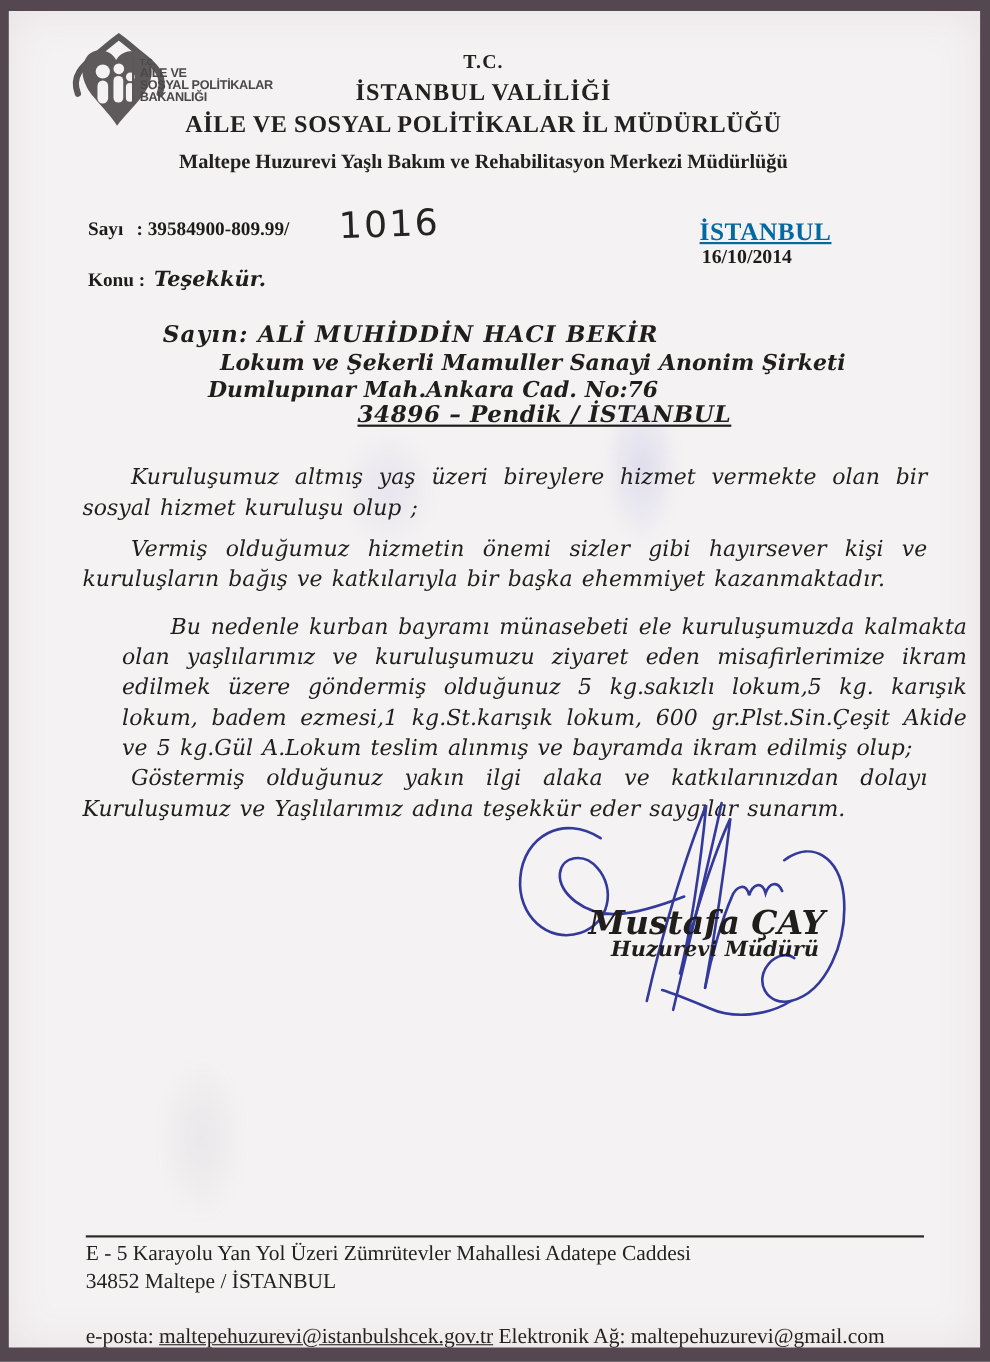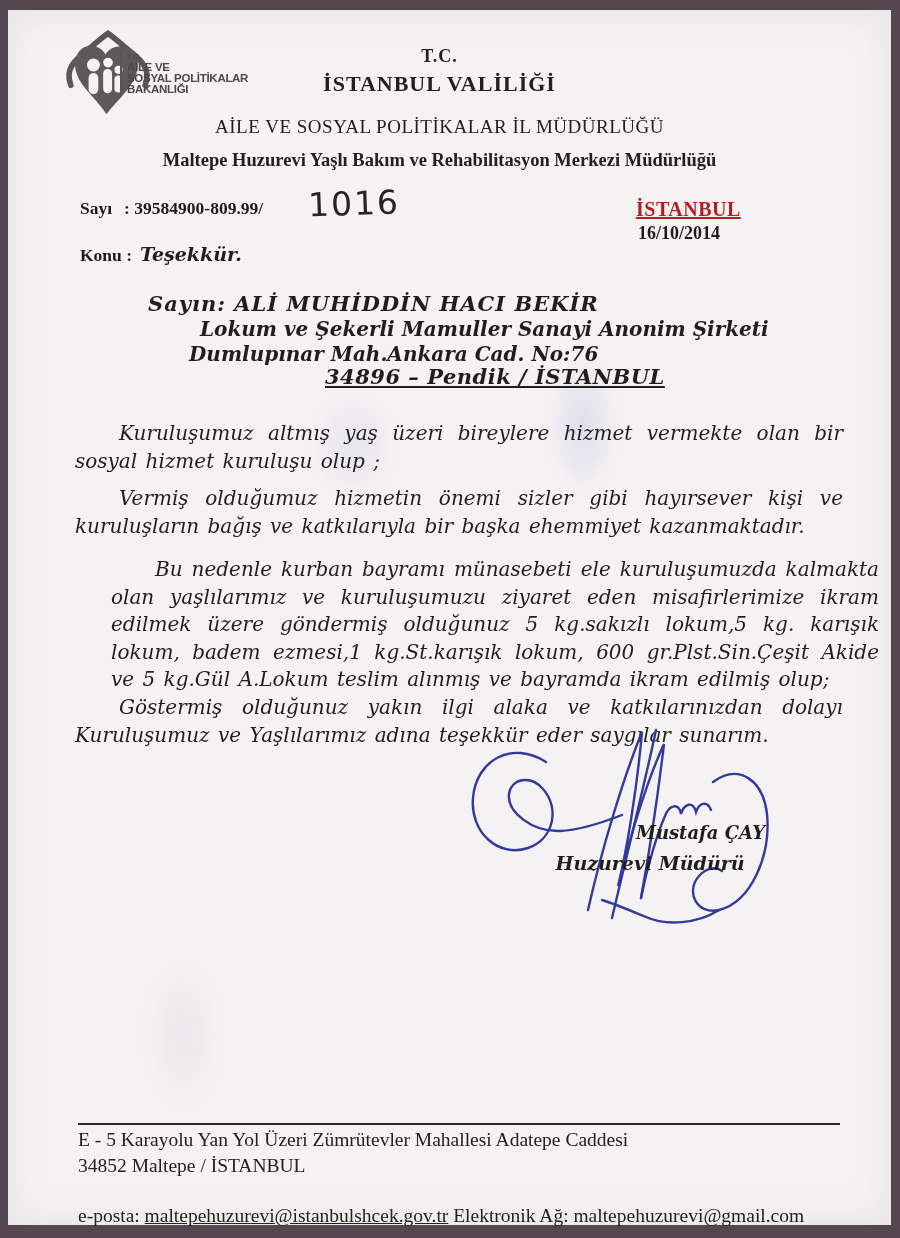--- a/index.html
+++ b/index.html
@@ -19,21 +19,21 @@
   }
   .abs{position:absolute;}
   
   .hdr-center{
     left:60px;right:80px;top:36px;
     text-align:center;
     color:#23201f;
   }
   .hdr-tc{font-size:18px;font-weight:bold;letter-spacing:1px;}
   .hdr-l1{font-size:22px;font-weight:bold;letter-spacing:1px;margin-top:4px;}
-  .hdr-l2{font-size:19px;font-weight:normal;letter-spacing:0.5px;margin-top:19px;}
+  .hdr-l2{font-size:22px;font-weight:bold;letter-spacing:0.5px;margin-top:3px;}
   .hdr-l3{font-size:18.5px;font-weight:bold;margin-top:12px;}
   
   .logo{left:50px;top:17px;width:220px;height:100px;}
   .logo-emblem{position:absolute;left:0;top:0;width:100px;height:97px;}
   .logo-text{
     position:absolute;left:62px;top:24px;
     font-family:"Liberation Sans", sans-serif;
     color:#4c4849;line-height:11px;
     border-left:2px solid #5a5657;
     padding-left:5px;
@@ -44,21 +44,21 @@
   .sayi-row{left:72px;top:188px;font-size:17.5px;font-weight:bold;color:#1e1b1a;}
   .sayi-label{display:inline-block;}
   .sayi-value{display:inline-block;margin-left:12px;}
   .sayi-hand{
     left:300px;top:174px;
     font-family:"DejaVu Sans", sans-serif;
     font-size:33px;color:#262322;
     transform:rotate(-2deg);
     letter-spacing:2px;
   }
-  .city{left:628px;top:188px;font-size:20px;font-weight:bold;text-decoration:underline;letter-spacing:0.5px;color:#b91c1c;}
+  .city{left:628px;top:188px;font-size:23px;font-weight:bold;text-decoration:underline;letter-spacing:0.5px;color:#0369a1;}
   .date{left:630px;top:213px;font-size:18px;font-weight:bold;color:#1e1b1a;}
   .konu-row{left:72px;top:233px;font-size:17.5px;color:#1e1b1a;}
   .konu-label{font-weight:bold;}
   .konu-value{font-family:"DejaVu Serif", serif;font-style:italic;font-weight:600;font-size:19px;margin-left:8px;}
   
   .script{font-family:"DejaVu Serif", serif;font-style:italic;color:#201d1c;}
   .rcp1{left:140px;top:281px;font-size:21px;font-weight:600;letter-spacing:1px;}
   .rcp2{left:192px;top:307px;font-size:20px;font-weight:600;}
   .rcp3{left:181px;top:332px;font-size:20px;font-weight:600;}
   .rcp4{left:317px;top:354px;font-size:21px;font-weight:700;text-decoration:underline;letter-spacing:0.5px;}
@@ -71,21 +71,21 @@
     text-align:justify;
     text-indent:44px;
     word-spacing:2px;
   }
   .p1{top:410px;}
   .p2{top:475px;}
   .p3{top:546px;margin-left:36px;}
   .p4{top:684px;}
   
   .sig-svg{left:442px;top:708px;width:330px;height:218px;}
-  .sig-name{left:527px;top:812px;width:230px;text-align:right;font-size:18px;font-weight:700;}
+  .sig-name{left:527px;top:812px;width:230px;text-align:left;font-size:30px;font-weight:700;}
   .sig-title{left:527px;top:842px;width:230px;text-align:center;font-size:19px;font-weight:700;}
   
   .footer-rule{left:70px;top:1113px;width:762px;height:2px;background:#2b2827;}
   .ftr{left:70px;font-size:19.5px;color:#24211f;}
   .f1{top:1119px;}
   .f2{top:1145px;}
   .f3{top:1170px;}
   .f4{top:1195px;}
   .email-underline{text-decoration:underline;}
   

